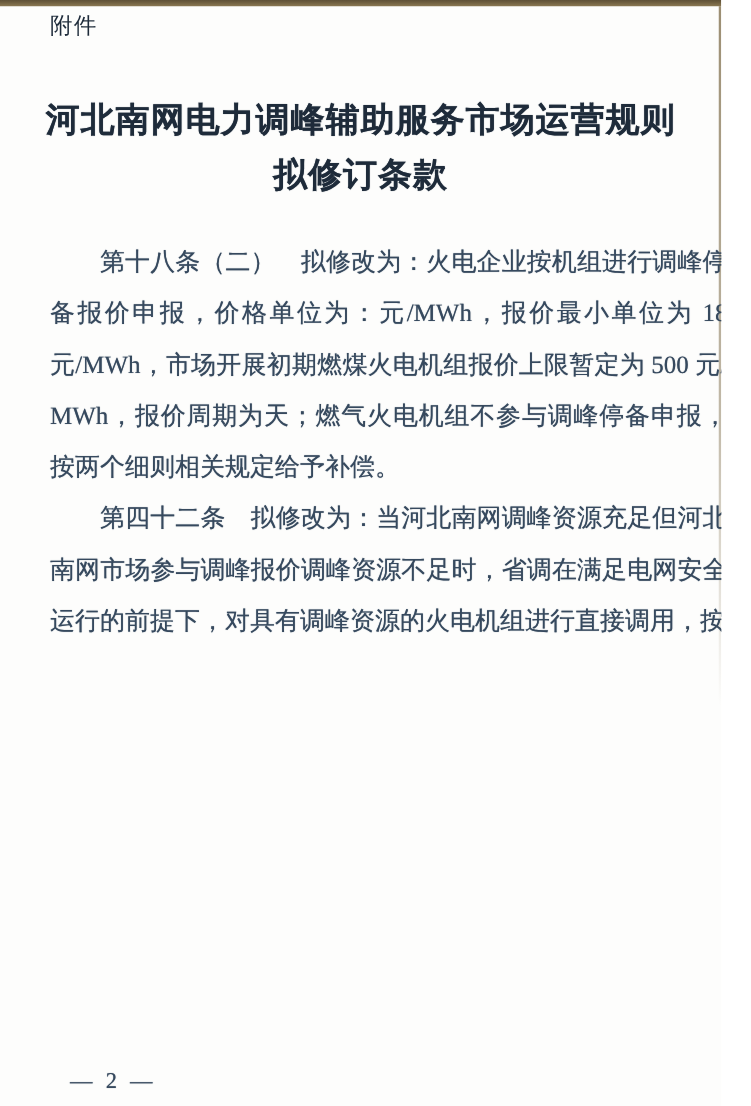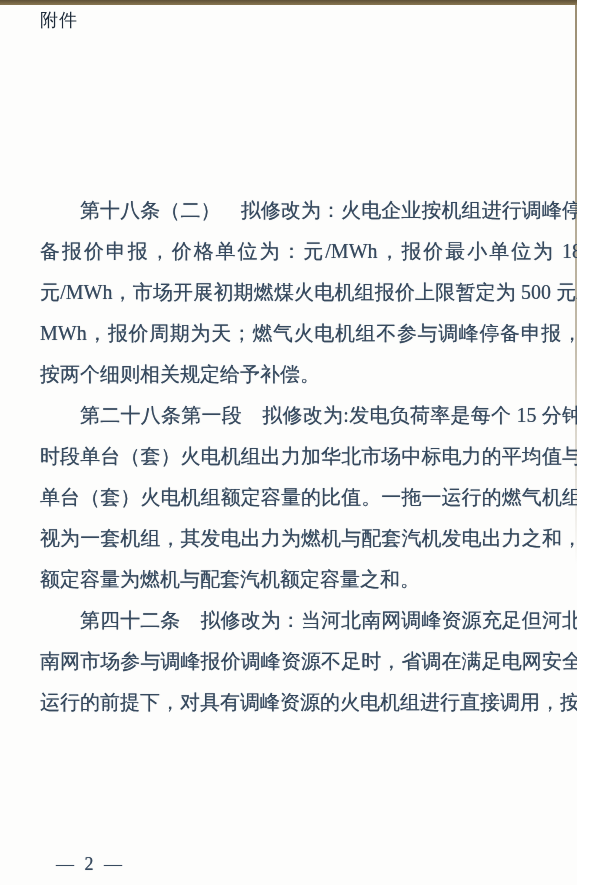--- a/index.html
+++ b/index.html
@@ -82,22 +82,25 @@
 </head>
 <body>
 
 <div class="page">
 
   <div class="scan-top-bar"></div>
   <div class="scan-right-edge"></div>
 
   <div class="attachment-label">附件</div>
 
+  <div class="doc-title">
+    <div>河北南网电力调峰辅助服务市场运营规则</div>
+    <div>拟修订条款</div>
+  </div>
 
   <div class="doc-body">
     <p>第十八条（二）　拟修改为：火电企业按机组进行调峰停备报价申报，价格单位为：元/MWh，报价最小单位为 18 元/MWh，市场开展初期燃煤火电机组报价上限暂定为 500 元/ MWh，报价周期为天；燃气火电机组不参与调峰停备申报，按两个细则相关规定给予补偿。</p>
-    <p>第二十八条第一段　拟修改为:发电负荷率是每个 15 分钟时段单台（套）火电机组出力加华北市场中标电力的平均值与单台（套）火电机组额定容量的比值。一拖一运行的燃气机组视为一套机组，其发电出力为燃机与配套汽机发电出力之和，额定容量为燃机与配套汽机额定容量之和。</p>
     <p>第四十二条　拟修改为：当河北南网调峰资源充足但河北南网市场参与调峰报价调峰资源不足时，省调在满足电网安全运行的前提下，对具有调峰资源的火电机组进行直接调用，按</p>
   </div>
 
   <div class="page-number">— 2 —</div>
 
 </div>
 
 </body></html>

